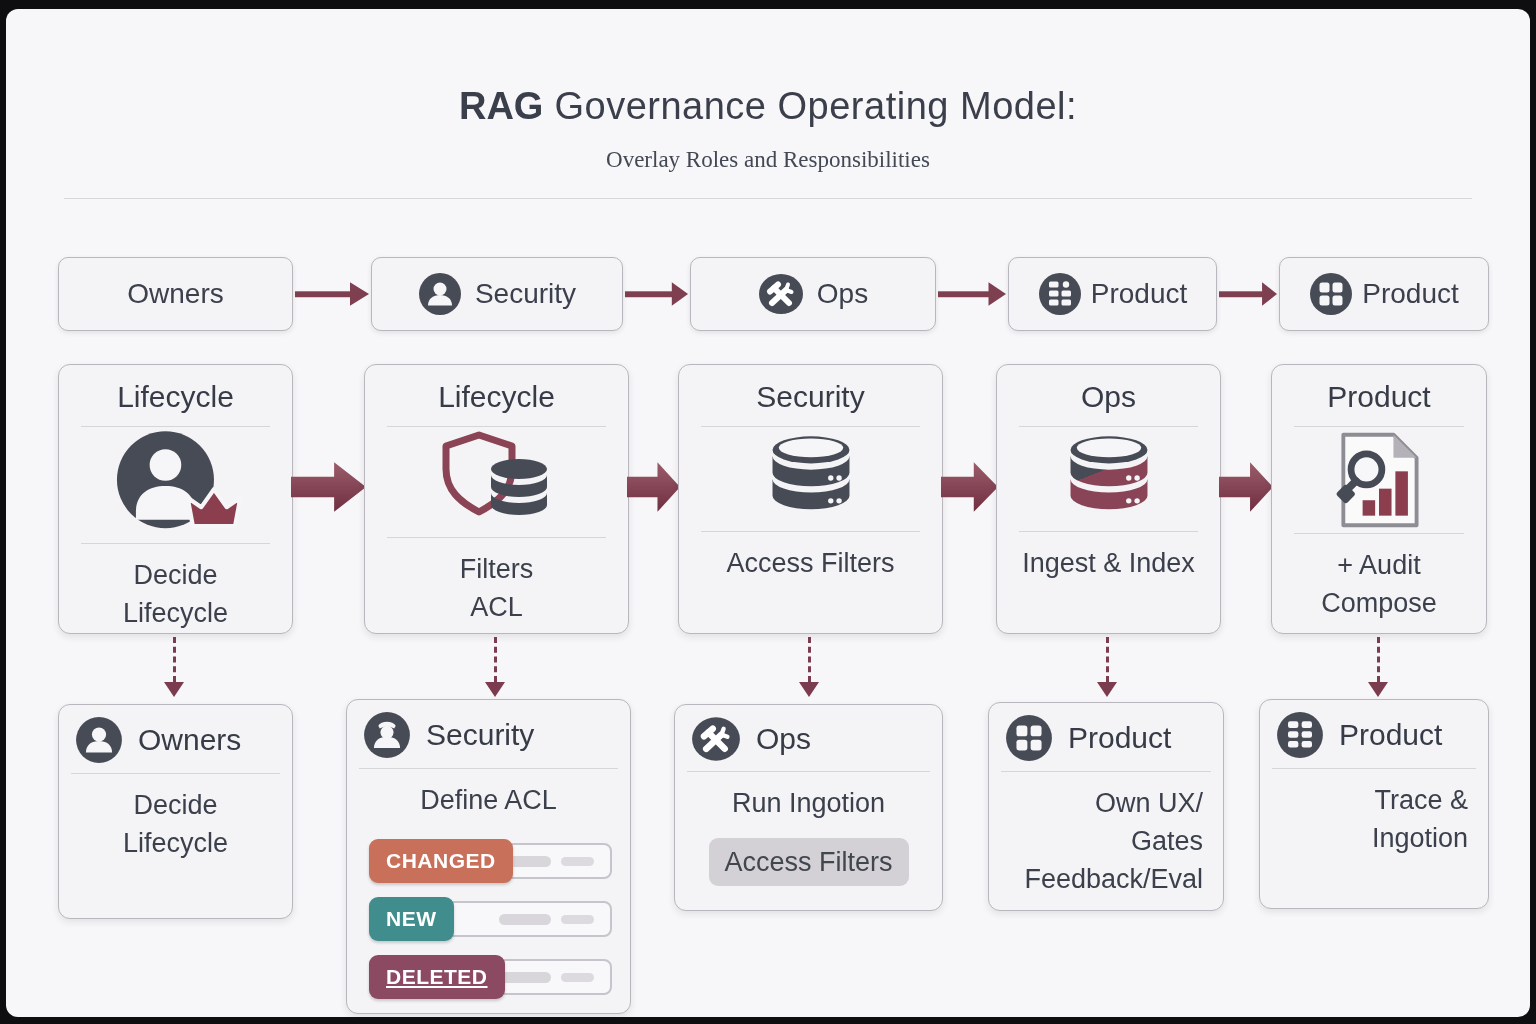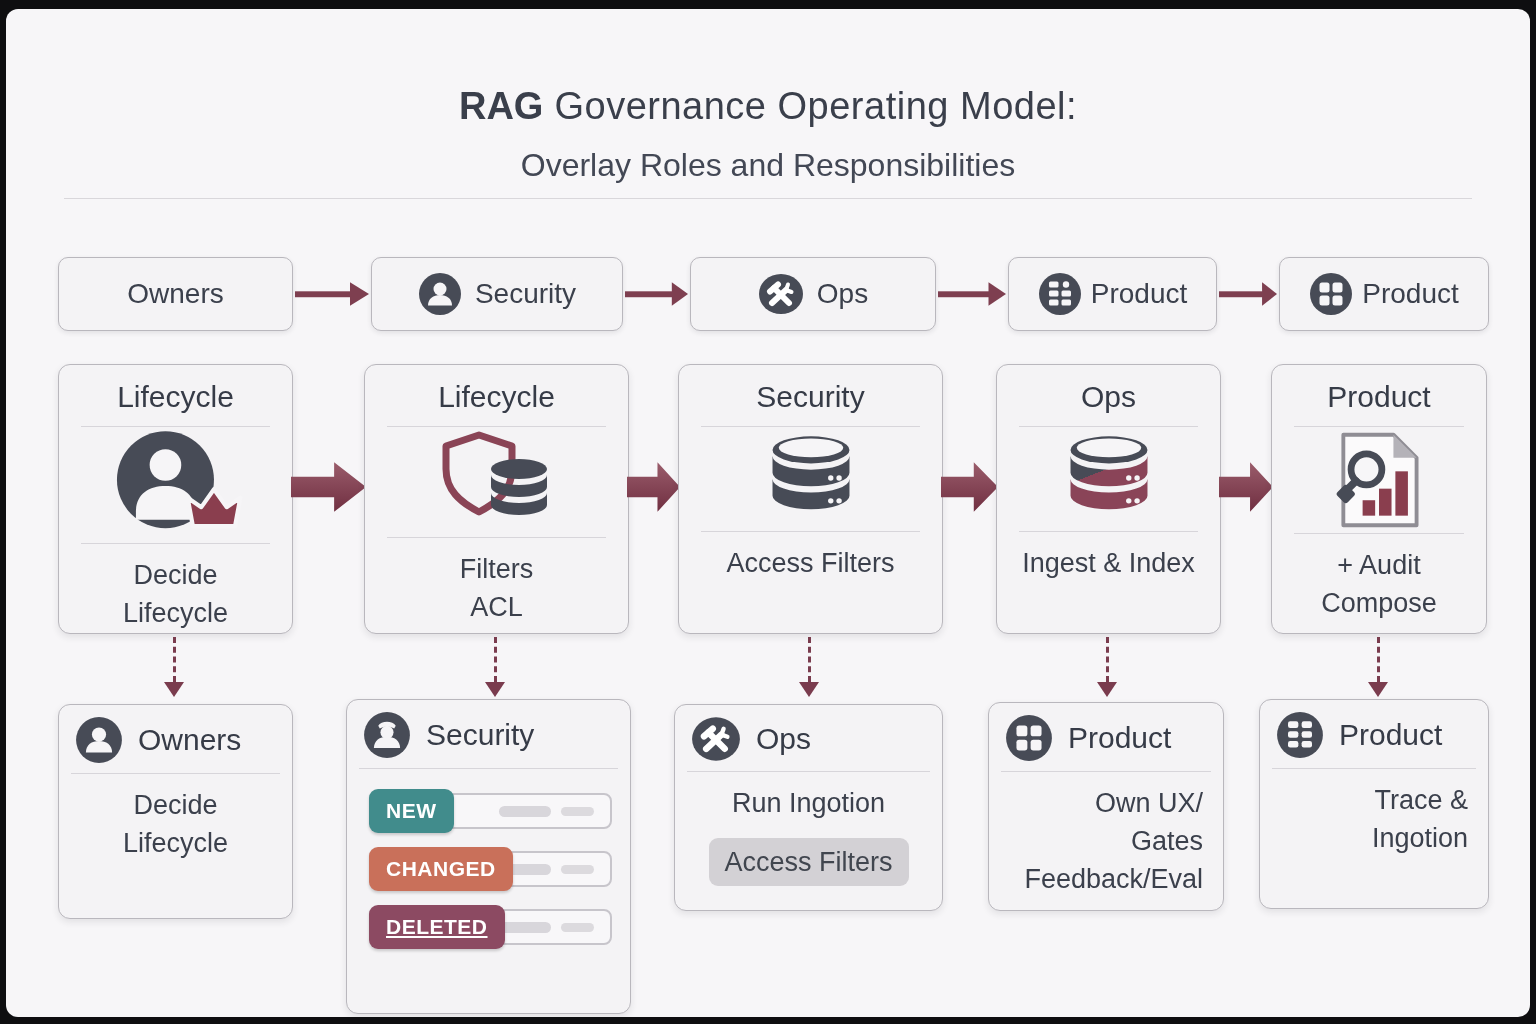--- a/index.html
+++ b/index.html
@@ -12,21 +12,21 @@
   }
   .canvas{
     position:absolute;left:6px;top:9px;right:6px;bottom:7px;
     background:#f7f6f8;border-radius:12px;overflow:hidden;
   }
   
   .title1{position:absolute;top:76px;left:0;right:0;text-align:center;
           font-size:38px;letter-spacing:.5px;color:#3a3f4b;}
   .title1 .prefix{font-weight:700;letter-spacing:0;}
   .title2{position:absolute;top:138px;left:0;right:0;text-align:center;
-          font-size:32px;color:#434855;}
+          font-size:23px;color:#434855;font-family:Liberation Serif, serif;}
   .hrule{position:absolute;top:189px;left:58px;right:58px;height:1px;background:#d9d7db;}
 
   
   .tbox{position:absolute;top:248px;height:74px;box-sizing:border-box;
         background:#f4f3f5;border:1.5px solid #b9b7bd;border-radius:10px;
         box-shadow:0 2px 5px rgba(40,40,50,.10);
         display:flex;align-items:center;justify-content:center;gap:13px;font-size:28px;}
   .mbox{position:absolute;top:355px;height:270px;box-sizing:border-box;
         background:#f4f3f5;border:1.5px solid #b9b7bd;border-radius:12px;
         box-shadow:0 3px 7px rgba(40,40,50,.10);
@@ -328,40 +328,43 @@
         <svg width="48" height="48" viewBox="0 0 44 44">
             <circle cx="22" cy="22" r="21" fill="#474b56"></circle>
           <path d="M14 13.5 c2.5-5 13.5-5 16 0 l-1.4 2.6 c-4.2-2.6-9-2.6-13.2 0 z" fill="#f6f5f7"></path>
           <circle cx="22" cy="19.5" r="6" fill="#f6f5f7"></circle>
           <path d="M10 34 c0-7 5.4-10.5 12-10.5 s12 3.5 12 10.5 z" fill="#f6f5f7"></path>
           </svg>
       </span>
       <span>Security</span>
     </div>
     <div class="bdiv"></div>
+    <div class="bbody center">
+      <div>Define ACL</div>
+    </div>
     <div class="badges">
+      <div class="brow">
+        <div class="btrack">
+            <div class="pill1"></div>
+            <div class="pill2"></div>
+          </div>
+        <div class="bbadge badge-changed">CHANGED</div>
+      </div>
       <div class="brow">
         <div class="btrack">
             <div class="pill1"></div>
             <div class="pill2"></div>
           </div>
         <div class="bbadge badge-new">NEW</div>
       </div>
       <div class="brow">
         <div class="btrack">
             <div class="pill1"></div>
             <div class="pill2"></div>
           </div>
-        <div class="bbadge badge-changed">CHANGED</div>
-      </div>
-      <div class="brow">
-        <div class="btrack">
-            <div class="pill1"></div>
-            <div class="pill2"></div>
-          </div>
         <div class="bbadge badge-deleted">DELETED</div>
       </div>
     </div>
   </div>
 
   <div class="bbox" style="left:668px;top:695px;width:269px;height:207px;">
     <div class="bhead">
       <span style="display:flex;">
         <svg width="50" height="46" viewBox="0 0 46 42">
             <ellipse cx="23" cy="21" rx="22" ry="20" fill="#474b56"></ellipse>

